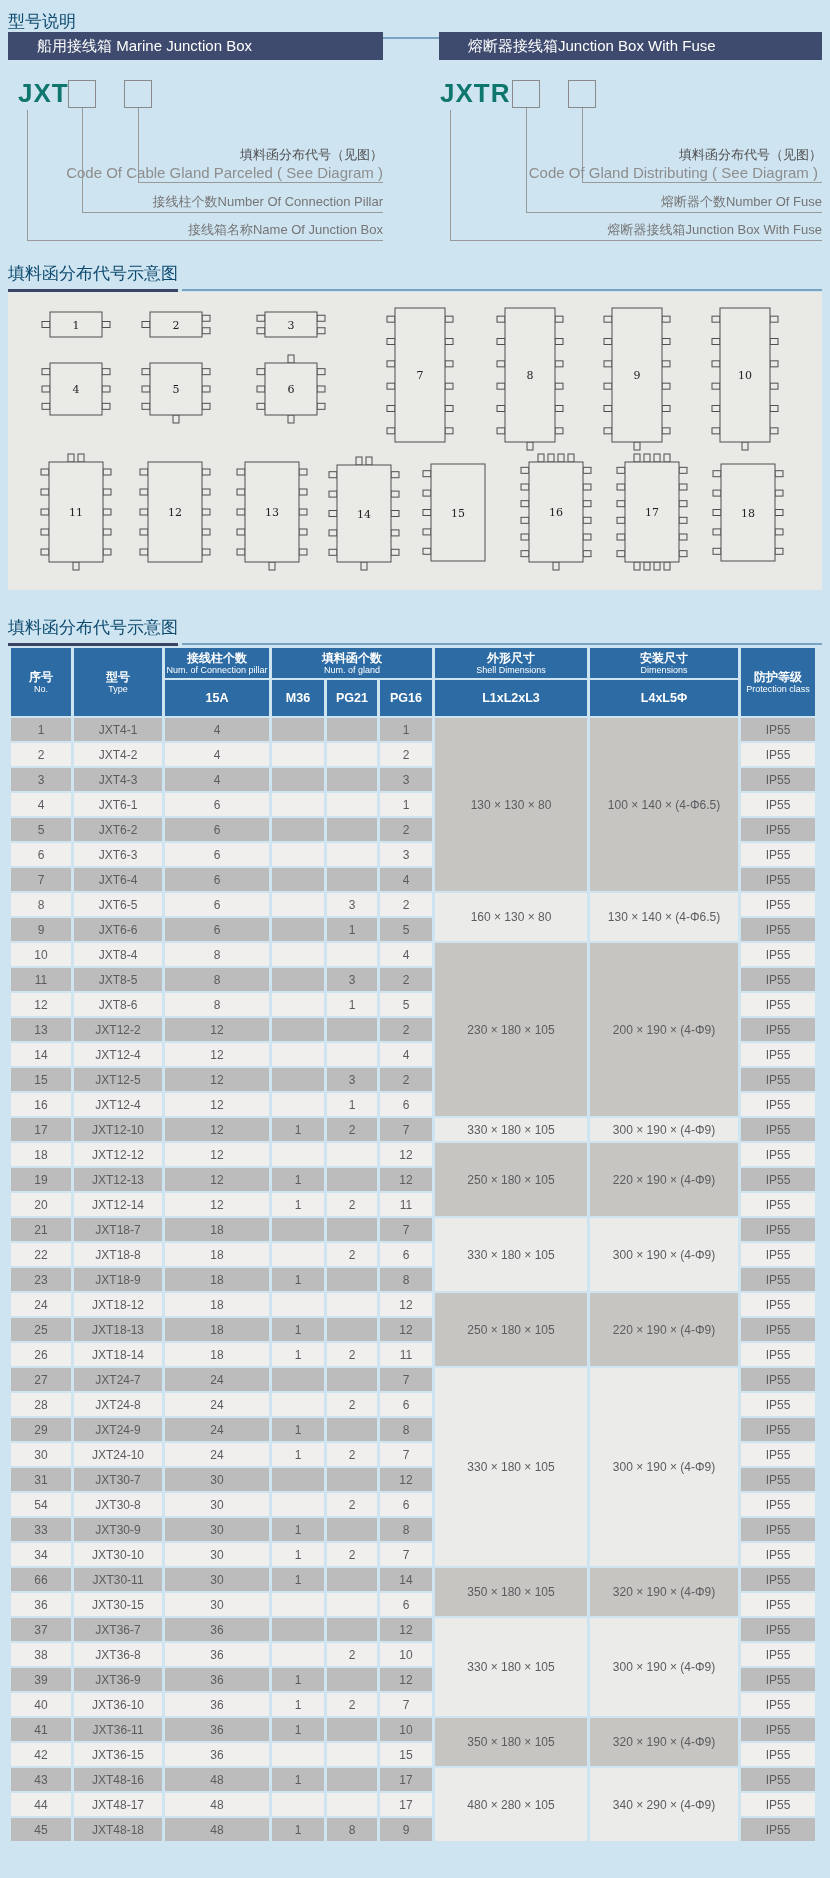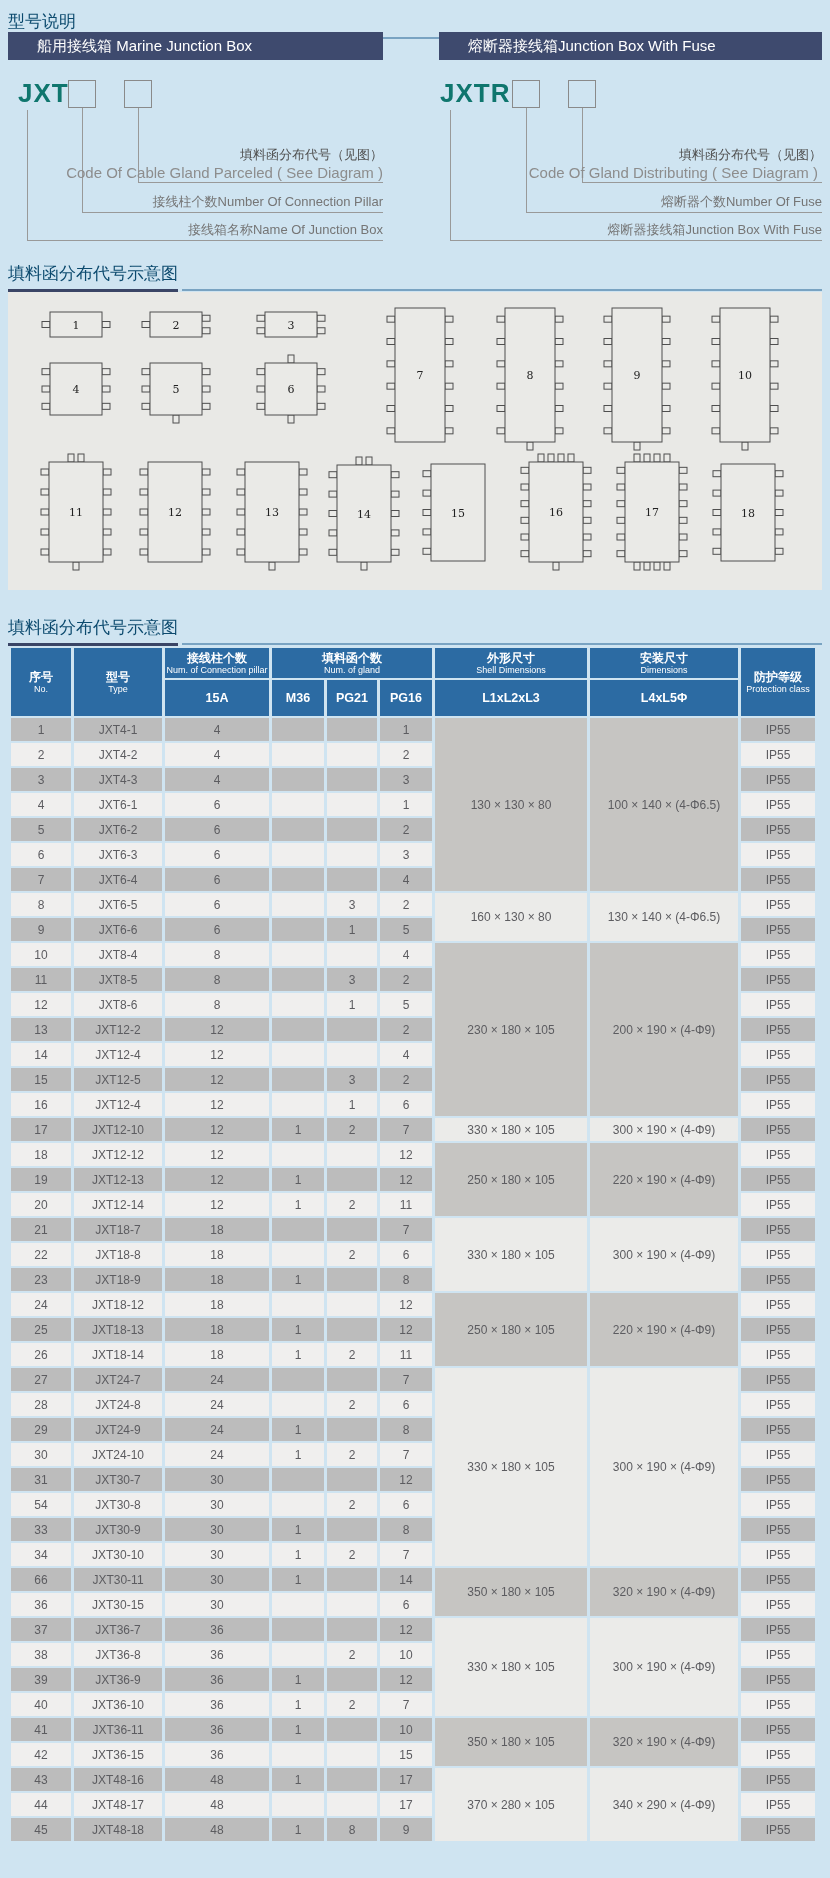--- a/index.html
+++ b/index.html
@@ -800,21 +800,21 @@
           <td class="l">15</td>
           <td class="l">IP55</td>
         </tr>
         <tr>
           <td class="g">43</td>
           <td class="g">JXT48-16</td>
           <td class="g">48</td>
           <td class="g">1</td>
           <td class="g"></td>
           <td class="g">17</td>
-          <td class="ml" rowspan="3">370 × 280 × 105</td>
+          <td class="ml" rowspan="3">480 × 280 × 105</td>
           <td class="ml" rowspan="3">340 × 290 × (4-Φ9)</td>
           <td class="g">IP55</td>
         </tr>
         <tr>
           <td class="l">44</td>
           <td class="l">JXT48-17</td>
           <td class="l">48</td>
           <td class="l"></td>
           <td class="l"></td>
           <td class="l">17</td>

